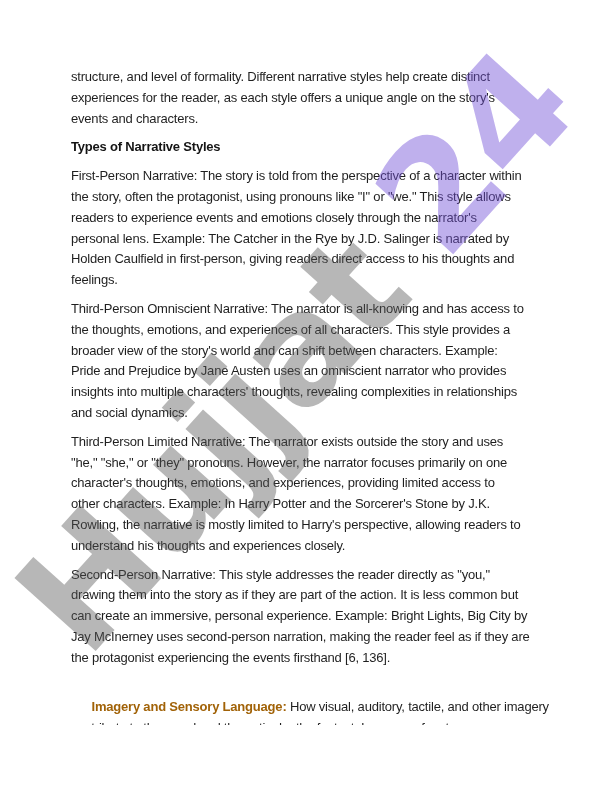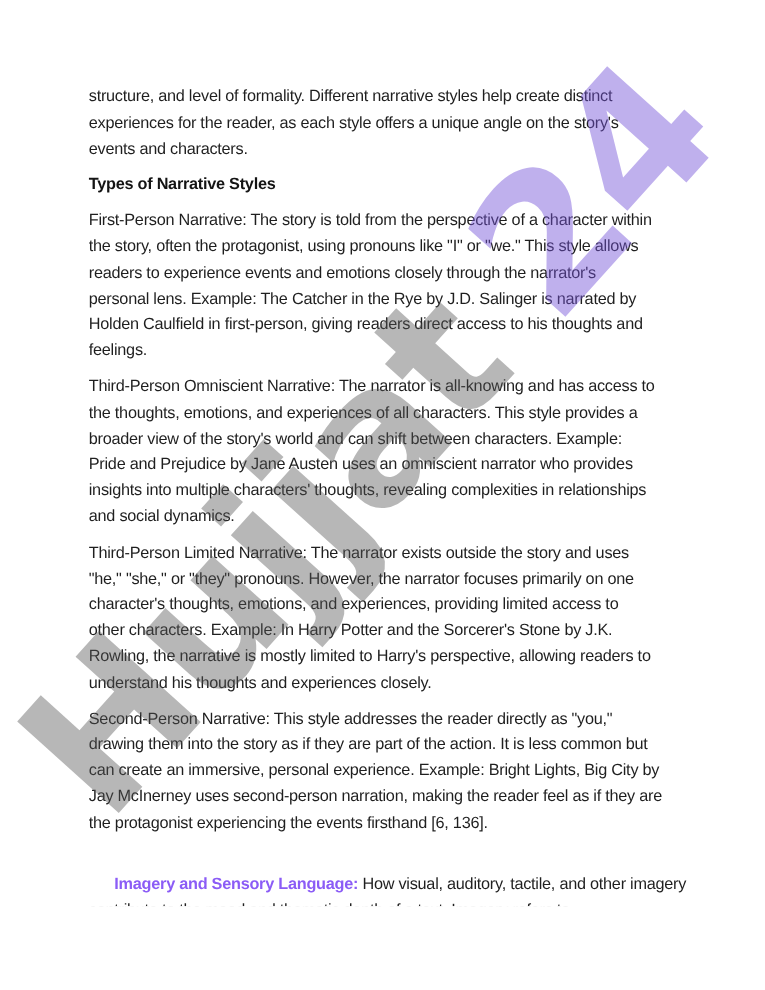--- a/index.html
+++ b/index.html
@@ -30,21 +30,21 @@
     margin: 0 0 8px 0;
     white-space: pre;
   }
   .content h2 {
     font-size: 13px;
     font-weight: 700;
     color: #141414;
   }
   .lead-bold {
     font-weight: 700;
-    color: #8b5cf6;
+    color: #a16207;
   }
   .watermark {
     position: absolute;
     left: 295px;
     top: 352px;
     transform: translate(-50%, -50%) rotate(-48deg);
     white-space: nowrap;
     font-family: "DejaVu Sans", sans-serif;
     font-weight: 700;
     font-size: 150px;

